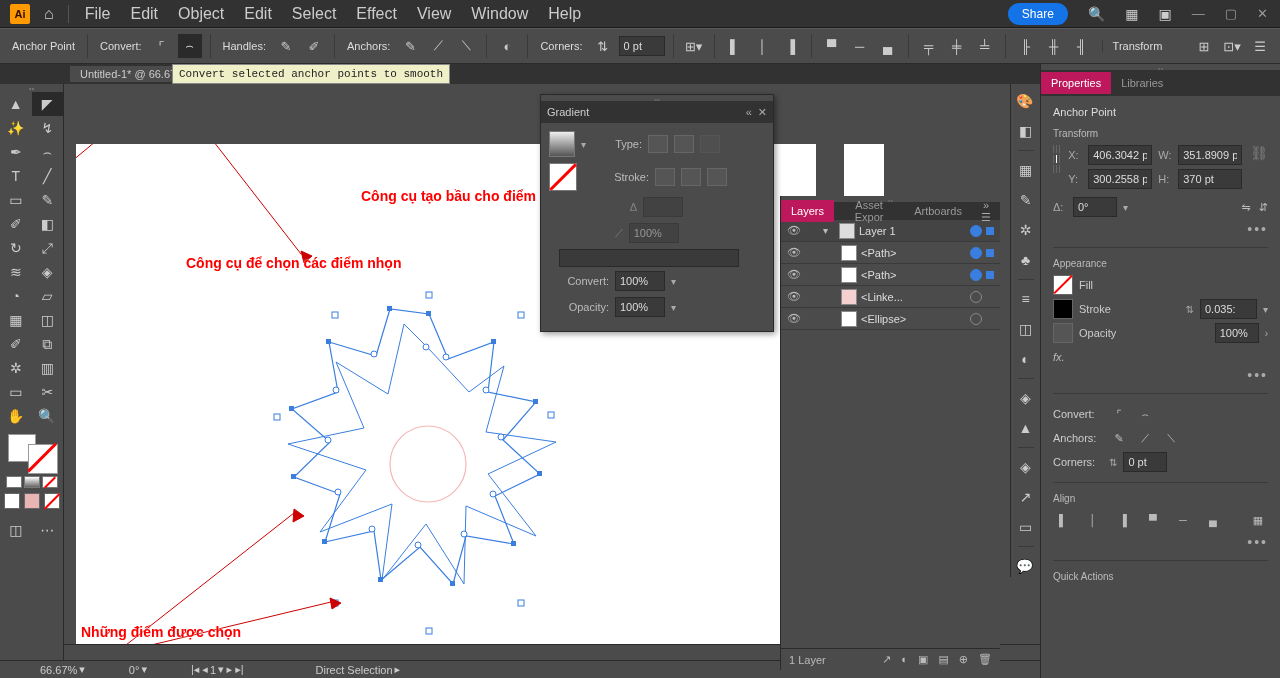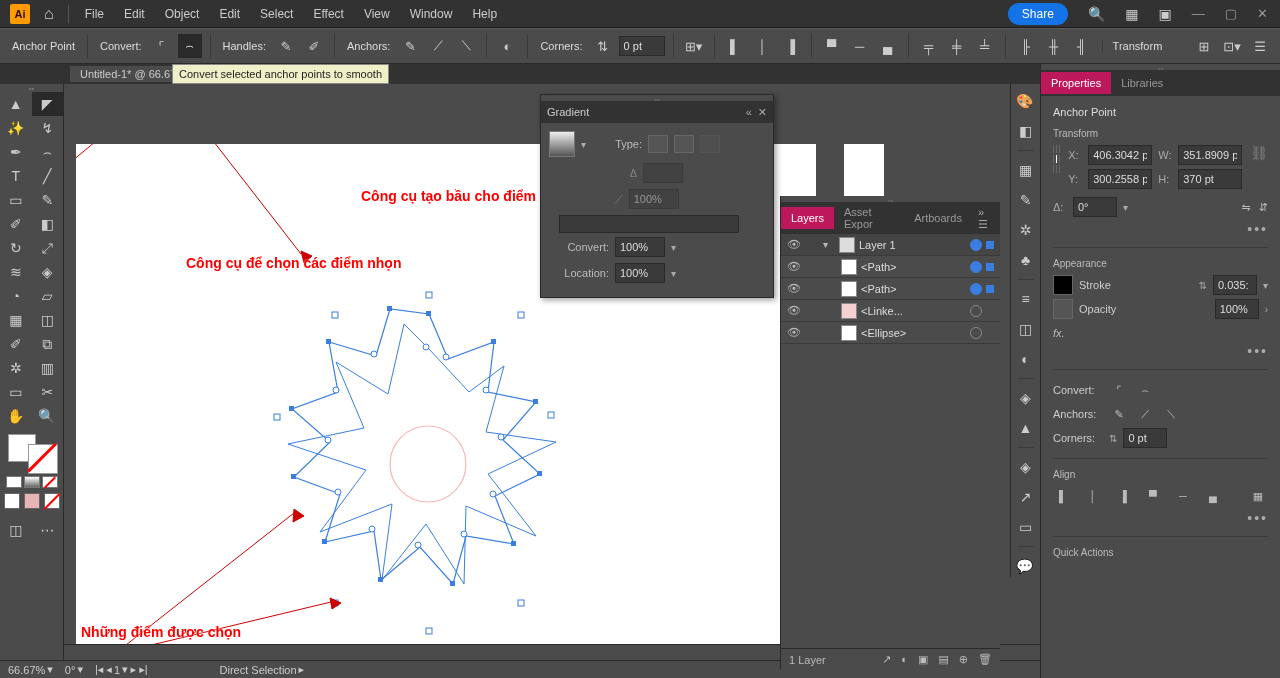--- a/index.html
+++ b/index.html
@@ -3,41 +3,41 @@
 <meta charset="utf-8">
 <style>
 * { margin: 0; padding: 0; box-sizing: border-box; font-family: 'Segoe UI', Tahoma, sans-serif; user-select: none; }
 body { width: 1280px; height: 678px; background: #323232; overflow: hidden; position: relative; }
 
 
 .menubar { height: 28px; background: #323232; display: flex; align-items: center; padding: 0 4px; border-bottom: 1px solid #1a1a1a; }
 .ai-logo { width: 20px; height: 20px; background: #ff9a00; color: #2d0c00; font-size: 11px; font-weight: bold; display: flex; align-items: center; justify-content: center; margin: 0 6px; border-radius: 2px; }
 .home-icon { color: #ccc; font-size: 16px; padding: 0 8px; cursor: pointer; }
 .menubar .sep { width: 1px; height: 18px; background: #555; margin: 0 6px; }
-.menu-item { color: #ccc; font-size: 12px; padding: 4px 10px; cursor: pointer; }
+.menu-item { color: #ccc; font-size: 16px; padding: 4px 10px; cursor: pointer; }
 .menubar-right { margin-left: auto; display: flex; align-items: center; gap: 4px; }
 .share-btn { background: #1473e6; color: #fff; font-size: 12px; padding: 4px 14px; border-radius: 12px; cursor: pointer; margin-right: 8px; }
 .icon-btn { color: #ccc; font-size: 14px; padding: 4px 8px; cursor: pointer; }
 .win-ctrl { color: #999; font-size: 13px; padding: 2px 8px; cursor: pointer; }
 
 
 .controlbar { height: 36px; background: #4b4b4b; border-top: 1px solid #5a5a5a; border-bottom: 1px solid #2a2a2a; display: flex; align-items: center; padding: 0 8px; gap: 4px; }
 .cb-label { color: #ddd; font-size: 11px; padding: 0 4px; }
 .cb-icon { width: 24px; height: 24px; display: flex; align-items: center; justify-content: center; color: #ccc; cursor: pointer; font-size: 13px; }
 .cb-icon.sel { background: #2a2a2a; }
 .cb-sep { width: 1px; height: 24px; background: #3a3a3a; margin: 0 4px; }
 .cb-input { background: #3a3a3a; border: 1px solid #2a2a2a; color: #ddd; font-size: 11px; width: 46px; height: 20px; padding: 0 4px; }
 .cb-transform { color: #ddd; font-size: 11px; padding: 0 10px; border-left: 1px solid #3a3a3a; margin-left: 4px; }
 
 
 .doctabbar { height: 20px; background: #323232; display: flex; align-items: center; padding-left: 70px; }
 .doctab { color: #ccc; font-size: 11px; padding: 2px 10px; background: #4b4b4b; border-right: 1px solid #2a2a2a; }
 
 
-.tooltip { position: absolute; left: 172px; top: 64px; background: #f0f0c8; border: 1px solid #888; color: #222; font-size: 11px; padding: 3px 6px; z-index: 100; }
+.tooltip { position: absolute; left: 172px; top: 64px; background: #f0f0c8; border: 1px solid #888; color: #222; font-size: 11px; padding: 3px 6px; z-index: 100; font-family: Liberation Mono, monospace; }
 
 
 .main { position: absolute; top: 84px; left: 0; right: 0; bottom: 18px; display: flex; }
 
 
 .toolbar { width: 64px; background: #4b4b4b; border-right: 1px solid #2a2a2a; display: flex; flex-direction: column; padding-top: 2px; position: relative; }
 .tb-handle { height: 6px; text-align: center; color: #777; font-size: 8px; line-height: 6px; }
 .tb-row { display: flex; }
 .tb-cell { width: 32px; height: 24px; display: flex; align-items: center; justify-content: center; color: #ccc; cursor: pointer; position: relative; font-size: 14px; }
 .tb-cell.sel { background: #2a2a2a; }
@@ -73,21 +73,21 @@
 .gp-label { color: #bbb; font-size: 11px; width: 50px; text-align: right; }
 .gp-swatch { width: 26px; height: 26px; background: linear-gradient(#eee,#555); border: 1px solid #777; }
 .gp-btn { width: 20px; height: 18px; border: 1px solid #666; background: #555; }
 .gp-input { background: #3a3a3a; border: 1px solid #2a2a2a; color: #ddd; font-size: 11px; width: 50px; height: 20px; padding: 0 4px; }
 .gp-slider { height: 18px; background: #3a3a3a; border: 1px solid #2a2a2a; width: 180px; margin: 4px 0 4px 10px; }
 .gp-none { width: 28px; height: 28px; background: #fff; border: 1px solid #777; position: relative; }
 .gp-none::after { content:''; position: absolute; width: 3px; height: 140%; background: #f00; top: -20%; left: 50%; transform: translateX(-50%) rotate(45deg); }
 
 
 .layers-panel { position: absolute; left: 780px; top: 196px; width: 220px; height: 474px; background: #4b4b4b; border-left: 1px solid #2a2a2a; z-index: 30; }
-.layers-tabs { height: 32px; background: #323232; display: flex; align-items: center; }
+.layers-tabs { height: 18px; background: #323232; display: flex; align-items: center; text-align: center; }
 .ltab { color: #999; font-size: 11px; padding: 5px 10px; cursor: pointer; }
 .ltab.active { color: #fff; background: #be185d; }
 .layers-list { }
 .layer-row { display: flex; align-items: center; height: 22px; border-bottom: 1px solid #3a3a3a; padding: 0 6px; gap: 4px; }
 .layer-row .eye { width: 14px; color: #bbb; font-size: 11px; }
 .layer-row .pad { width: 14px; }
 .layer-row .expand { width: 12px; color: #bbb; font-size: 10px; }
 .layer-row .thumb { width: 16px; height: 16px; background: #fff; border: 1px solid #888; }
 .layer-row .lname { color: #ddd; font-size: 11px; flex: 1; white-space: nowrap; overflow: hidden; }
 .layer-row .target { width: 12px; height: 12px; border: 1px solid #888; border-radius: 50%; }
@@ -115,21 +115,21 @@
 .pb-swatch.black { background: #000; }
 .pb-icons-row { display: flex; gap: 10px; margin-top: 6px; }
 .pb-icon { width: 20px; height: 20px; display: flex; align-items: center; justify-content: center; color: #bbb; cursor: pointer; }
 .pb-more { color: #aaa; font-size: 14px; text-align: right; margin: 4px 0; letter-spacing: 2px; }
 .pb-hr { height: 1px; background: #3a3a3a; margin: 10px 0; }
 .reg-point { width: 28px; height: 28px; display: grid; grid-template-columns: repeat(3,1fr); grid-template-rows: repeat(3,1fr); gap: 2px; }
 .reg-point div { background: #666; }
 
 
 .statusbar { position:absolute; left:0; bottom:0; height:18px; right:0; background:#4b4b4b; border-top:1px solid #2a2a2a; display:flex; align-items:center; padding:0 8px; gap:12px; color:#ccc; font-size:11px;}
-.statusbar .sb-item{display:flex; align-items:center; gap:2px;}
+.statusbar .sb-item{display:flex; align-items:center; gap:2px;margin-left:32px;}
 .panel-handle{height:6px;text-align:center;color:#666;font-size:8px;}
 </style>
 </head>
 <body>
 
 <div class="menubar">
   <div class="ai-logo">Ai</div>
   <div class="home-icon">⌂</div>
   <div class="sep"></div>
   <div class="menu-item">File</div>
@@ -363,37 +363,45 @@
   </div>
   <div class="panel-body">
     <div class="gp-row">
       <div class="gp-swatch"></div>
       <span style="color:#aaa;font-size:10px;">▾</span>
       <span class="gp-label">Type:</span>
       <div class="gp-btn"></div>
       <div class="gp-btn"></div>
       <div class="gp-btn" style="opacity:0.4"></div>
     </div>
+    <div class="gp-row">
+      <div class="gp-none"></div>
+      <span style="width:10px;"></span>
+      <span class="gp-label">Stroke:</span>
+      <div class="gp-btn"></div>
+      <div class="gp-btn"></div>
+      <div class="gp-btn"></div>
+    </div>
     <div class="gp-row" style="opacity:0.5">
       <span class="gp-label" style="width:88px;text-align:right;">Δ</span>
       <input class="gp-input" style="width: 40px;">
     </div>
     <div class="gp-row" style="opacity:0.5">
       <span style="width:60px;"></span>
       <span style="color:#aaa;font-size:11px;">⟋</span>
       <input class="gp-input" style="width: 50px;" value="100%">
     </div>
     <div class="gp-slider"></div>
     <div class="gp-row">
       <span class="gp-label" style="width:60px;">Convert:</span>
       <input class="gp-input" value="100%" style="">
         <span style="color:#aaa;font-size:10px;">▾</span>
     </div>
     <div class="gp-row">
-      <span class="gp-label" style="width:60px;">Location:</span>
+      <span class="gp-label" style="width:60px;">Opacity:</span>
       <input class="gp-input" value="100%" style="">
         <span style="color:#aaa;font-size:10px;">▾</span>
     </div>
   </div>
 </div>
 
 <div class="layers-panel">
   <div class="panel-handle">••</div>
   <div class="layers-tabs">
     <div class="ltab active">Layers</div>
@@ -528,24 +536,28 @@
       <span style="margin-left:auto;display:flex;gap:8px;color:#bbb;">
         <span>⇋</span>
         <span>⇵</span>
       </span>
     </div>
     <div class="pb-more">•••</div>
     <div class="pb-hr"></div>
 
     <div class="pb-sub">Appearance</div>
     <div class="pb-field-row">
+      <div class="pb-swatch none"></div>
+      <span style="flex:1">Fill</span>
+    </div>
+    <div class="pb-field-row">
       <div class="pb-swatch black"></div>
       <span>Stroke</span>
       <span style="margin-left:auto;color:#aaa;font-size:10px;">⇅</span>
-      <input class="pb-input" style="width: 44px;" value="0.035:">
+      <input class="pb-input" style="width: 57px;" value="0.035:">
         <span style="color:#aaa;font-size:10px;">▾</span>
     </div>
     <div class="pb-field-row">
       <div class="pb-swatch" style="background:#555"></div>
       <span>Opacity</span>
       <input class="pb-input" style="width: 44px; margin-left: auto;" value="100%">
       <span style="color:#aaa;font-size:10px;">›</span>
     </div>
     <div class="pb-field-row" style="margin-top:8px;">
       <span style="font-style:italic;color:#bbb;">fx.</span>

